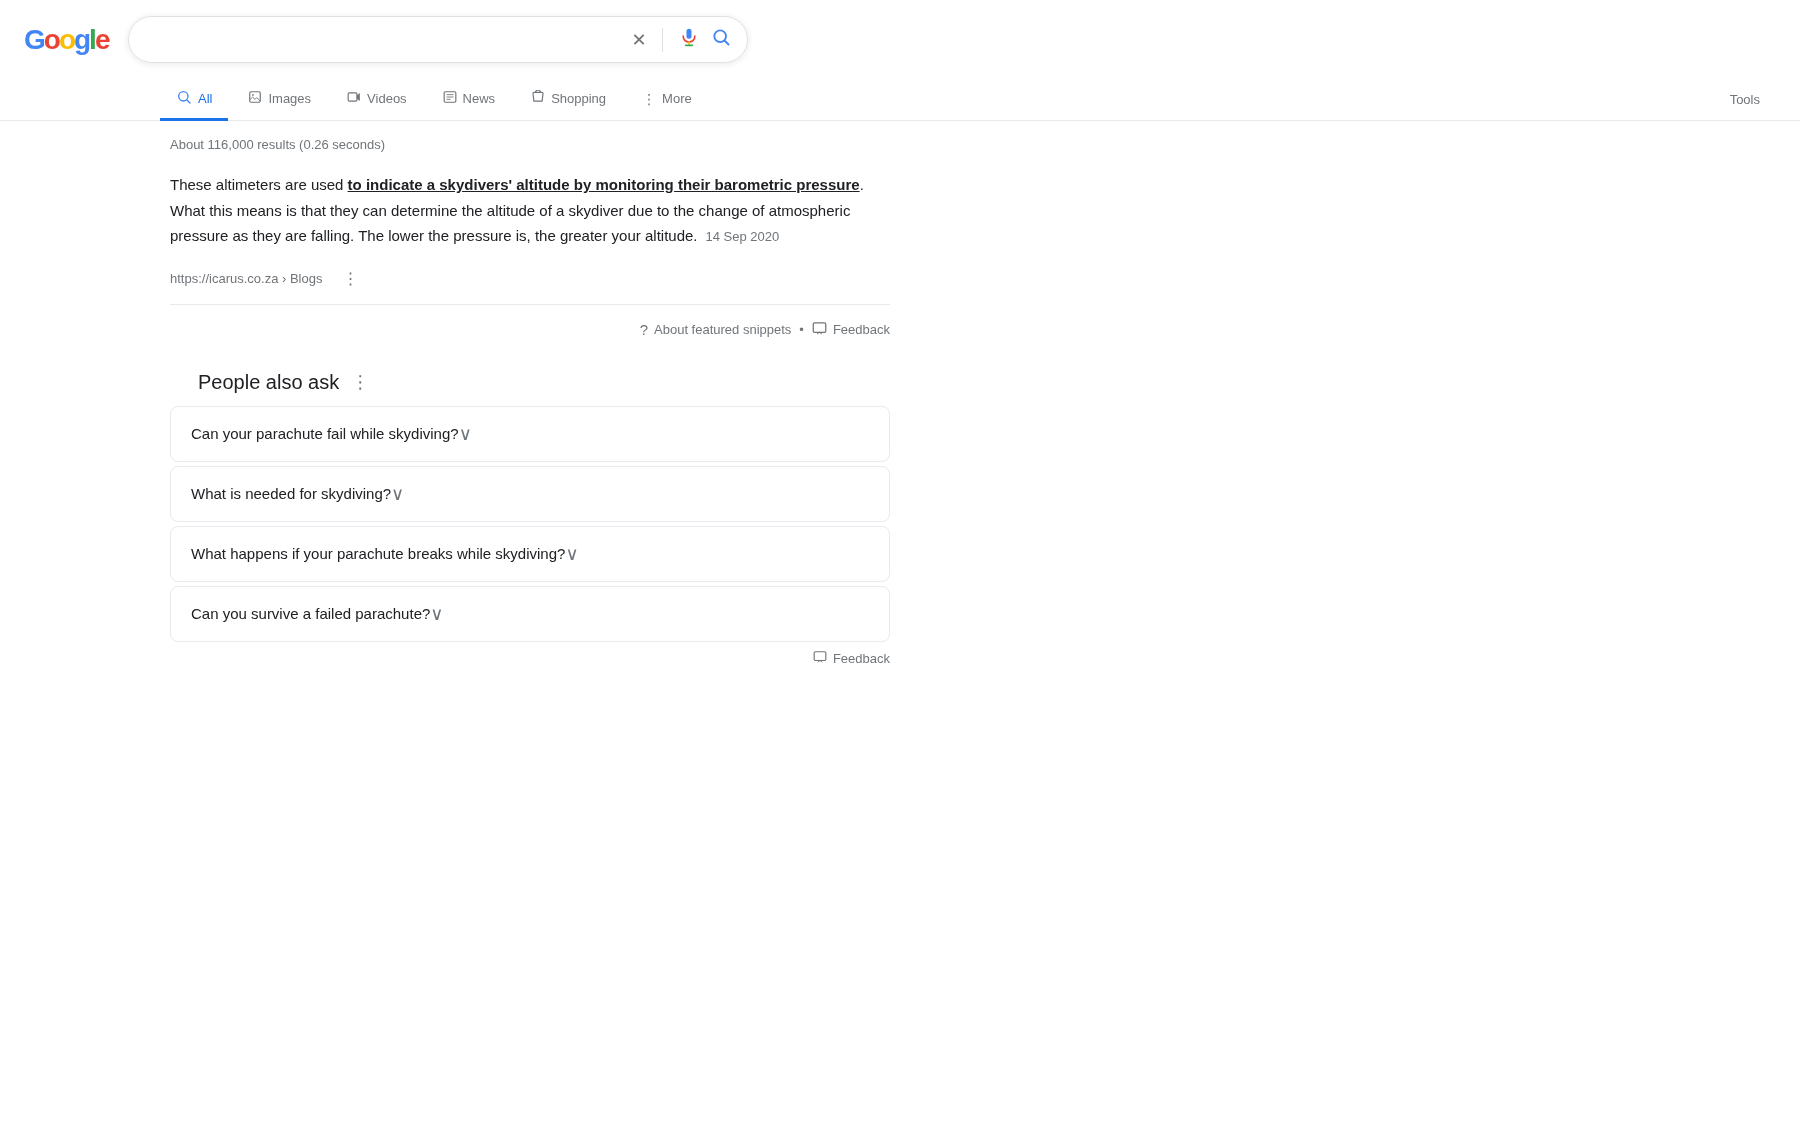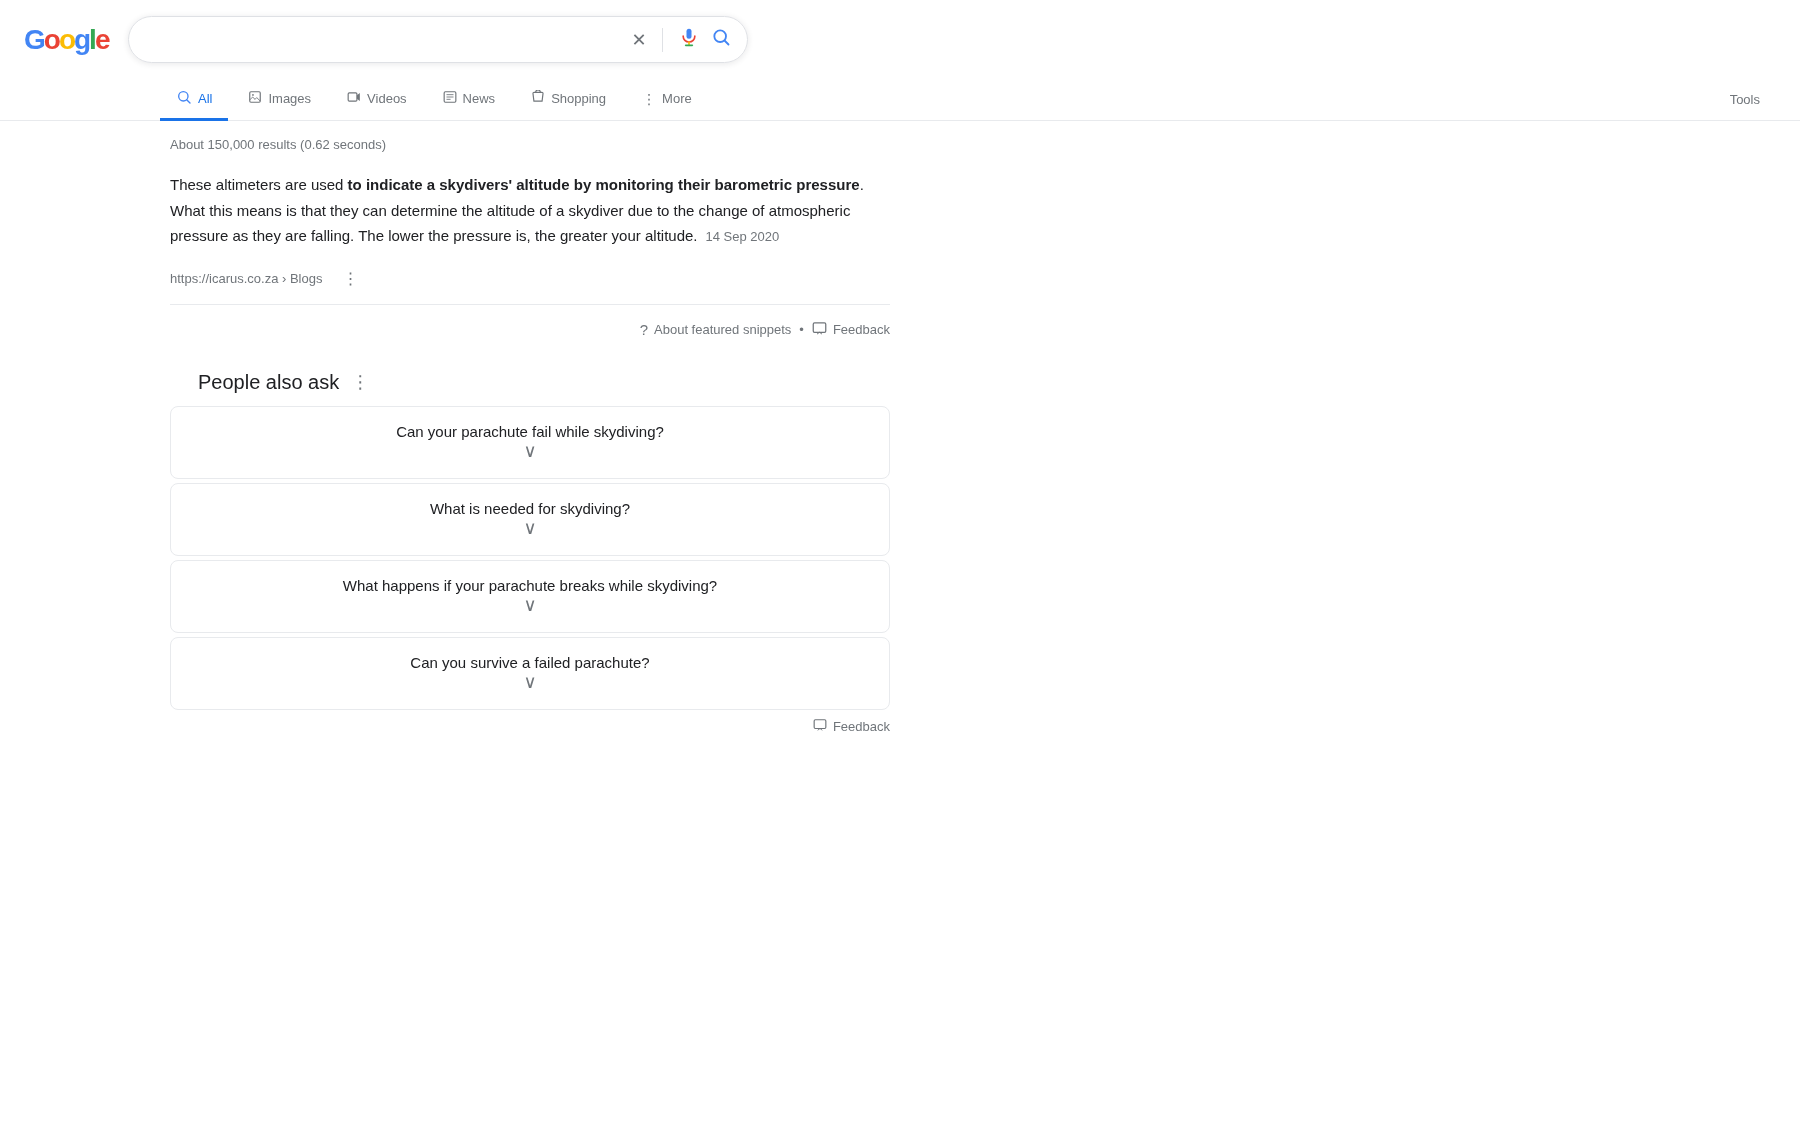--- a/index.html
+++ b/index.html
@@ -122,20 +122,21 @@
       margin-bottom: 8px;
       max-width: 720px;
     }
     .snippet-text {
       font-size: 15px;
       line-height: 1.7;
       color: #202124;
     }
     .snippet-text strong {
       font-weight: bold;
+      text-decoration: underline;
     }
     .snippet-date {
       font-size: 13px;
       color: #70757a;
       margin-left: 8px;
     }
 
     .source-url {
       margin-top: 20px;
       font-size: 13px;
@@ -207,21 +208,20 @@
 
     .paa-item {
       border: 1px solid #e8eaed;
       border-radius: 8px;
       margin-bottom: 4px;
       padding: 16px 20px;
       display: flex;
       align-items: center;
       cursor: pointer;
       background: #fff;
-      flex-direction: column;
     }
     .paa-item-text {
       font-size: 15px;
       color: #202124;
     }
     .paa-chevron {
       font-size: 18px;
       color: #70757a;
     }
 
@@ -324,21 +324,21 @@
     <span>Shopping</span>
   </div>
   <div class="nav-tab">
     <span class="tab-icon">⋮</span>
     <span>More</span>
   </div>
   <div class="nav-tools">Tools</div>
 </nav>
 
 <div class="main">
-  <div class="results-info">About 150,000 results (0.62 seconds)</div>
+  <div class="results-info">About 116,000 results (0.26 seconds)</div>
 
   <div class="featured-snippet">
     <p class="snippet-text">
       <span>These altimeters are used </span><strong>to indicate a skydivers' altitude by monitoring their barometric pressure</strong><span>. What this means is that they can determine the altitude of a skydiver due to the change of atmospheric pressure as they are falling. The lower the pressure is, the greater your altitude.</span><span class="snippet-date">14 Sep 2020</span>
     </p>
 
     <div class="source-url">
       <span>https://icarus.co.za › Blogs</span>
       <span class="dots-menu">⋮</span>
     </div>

